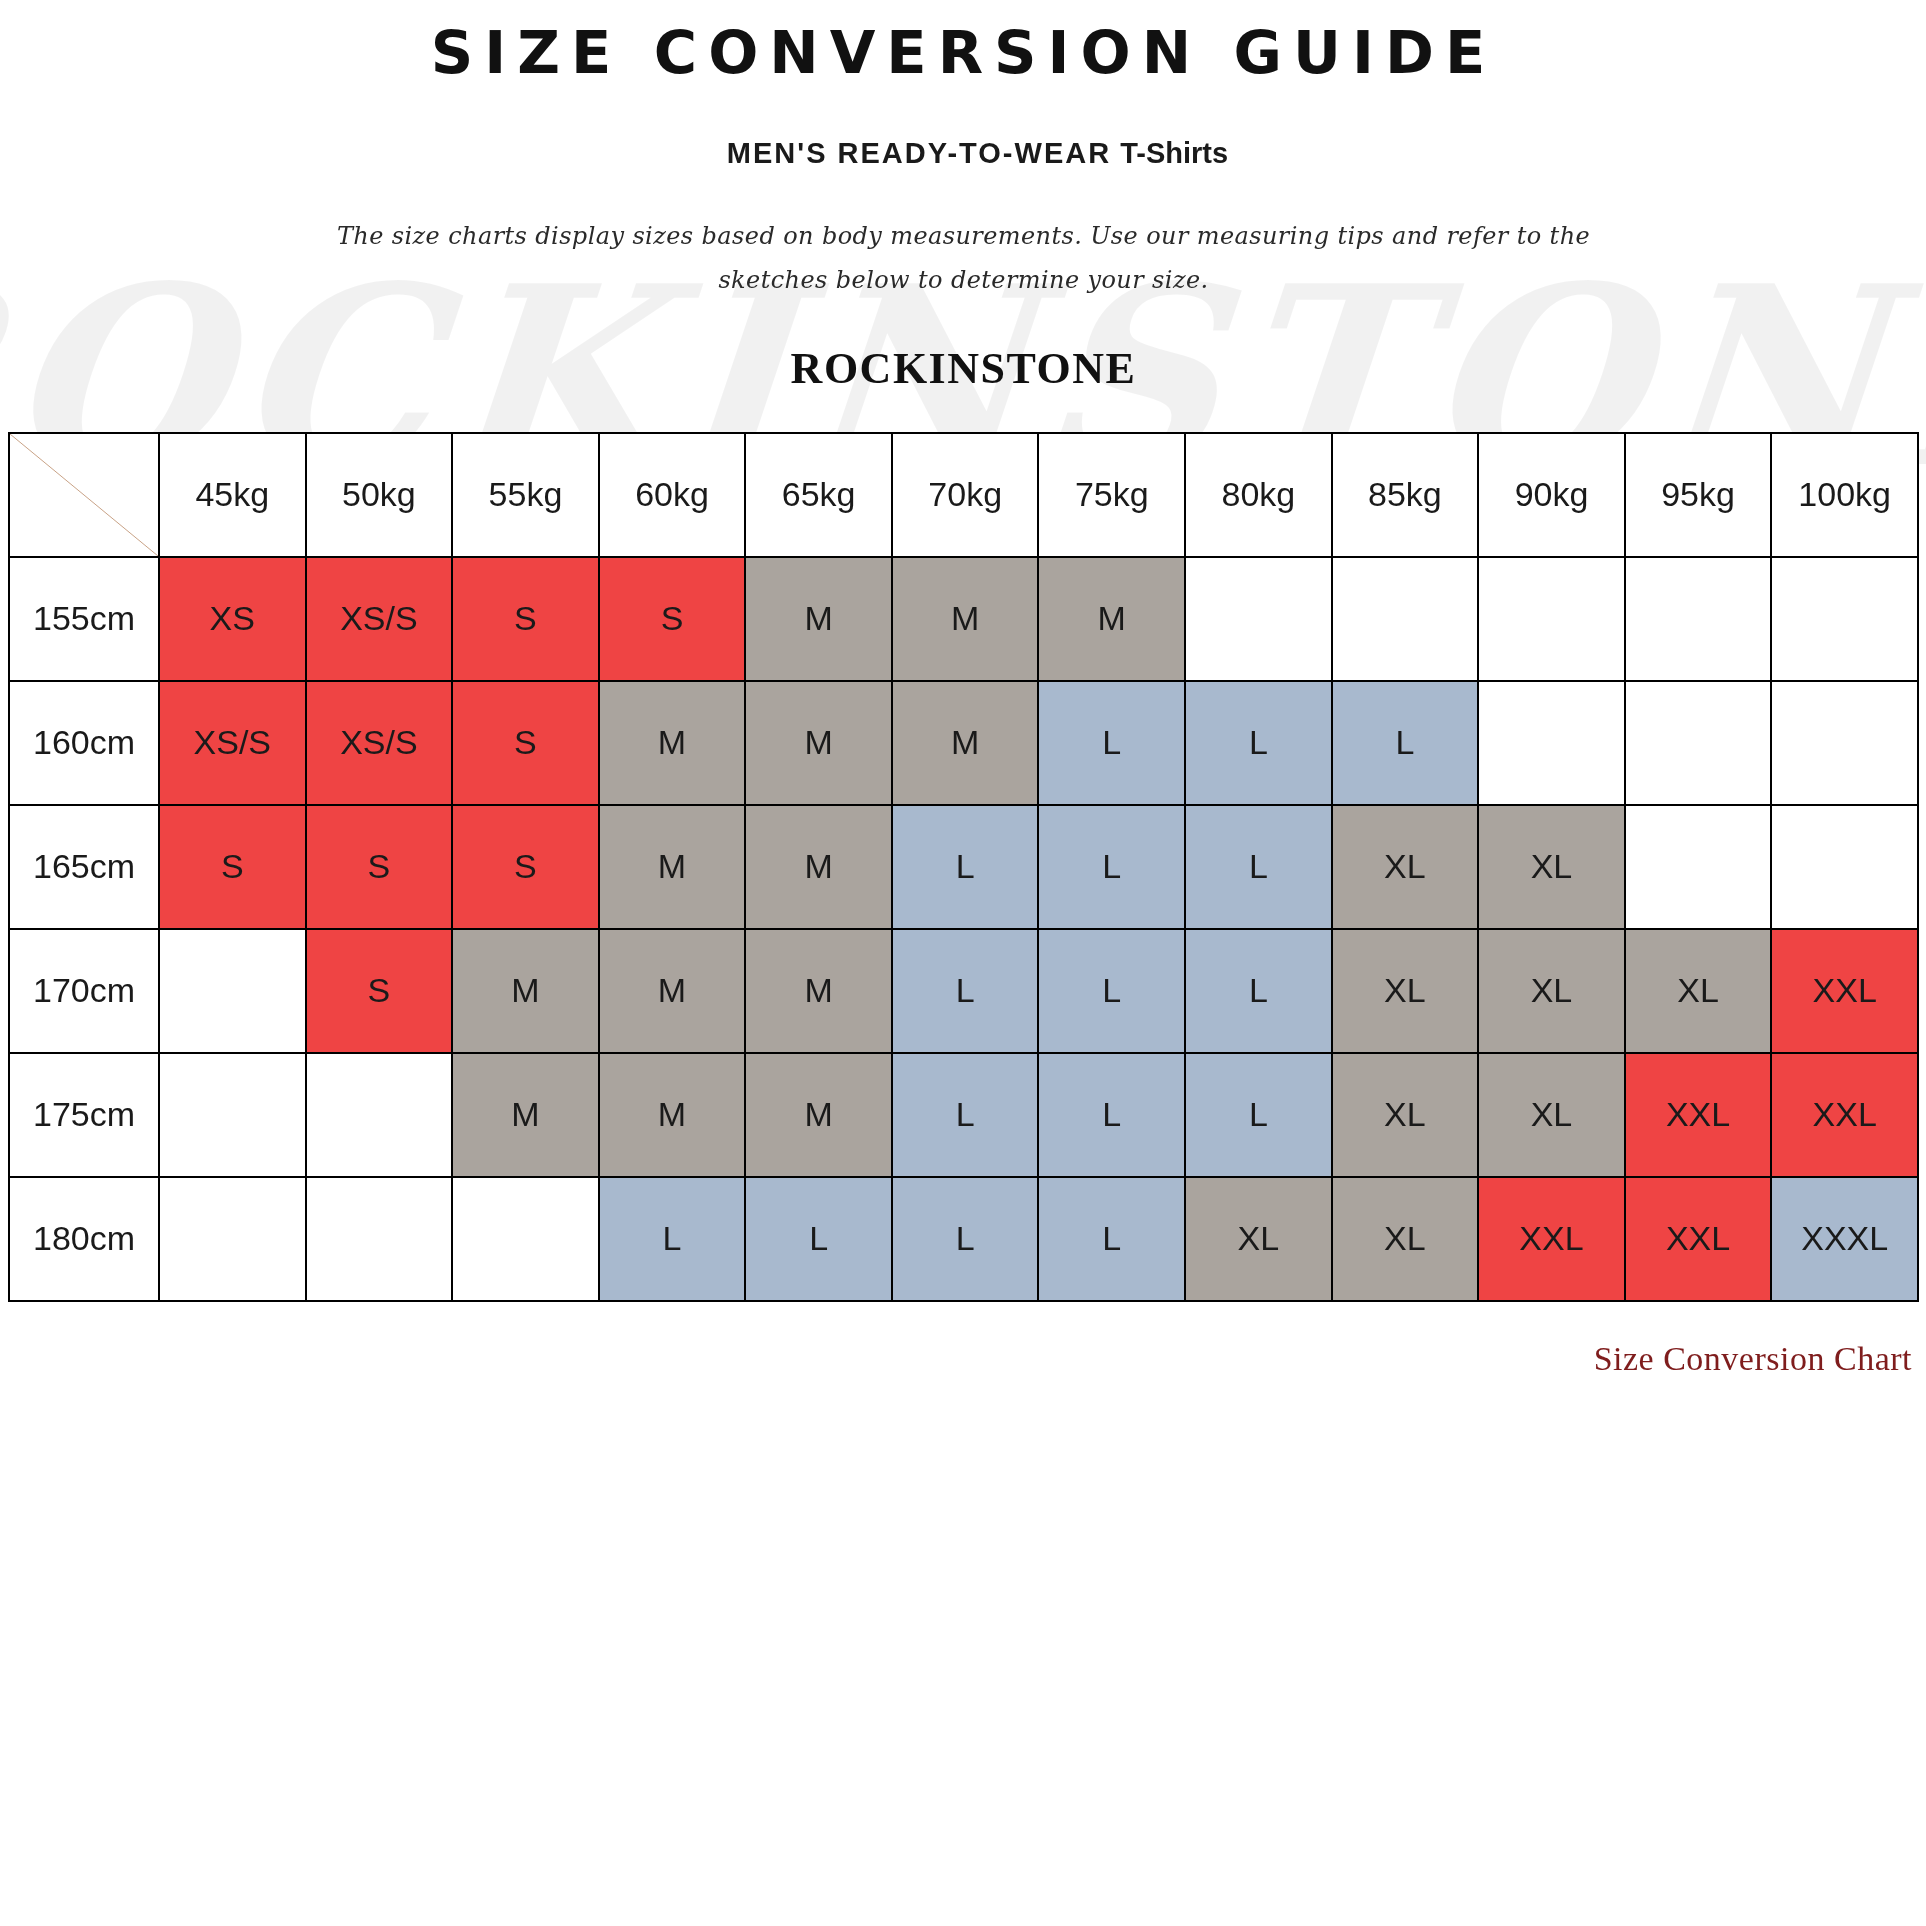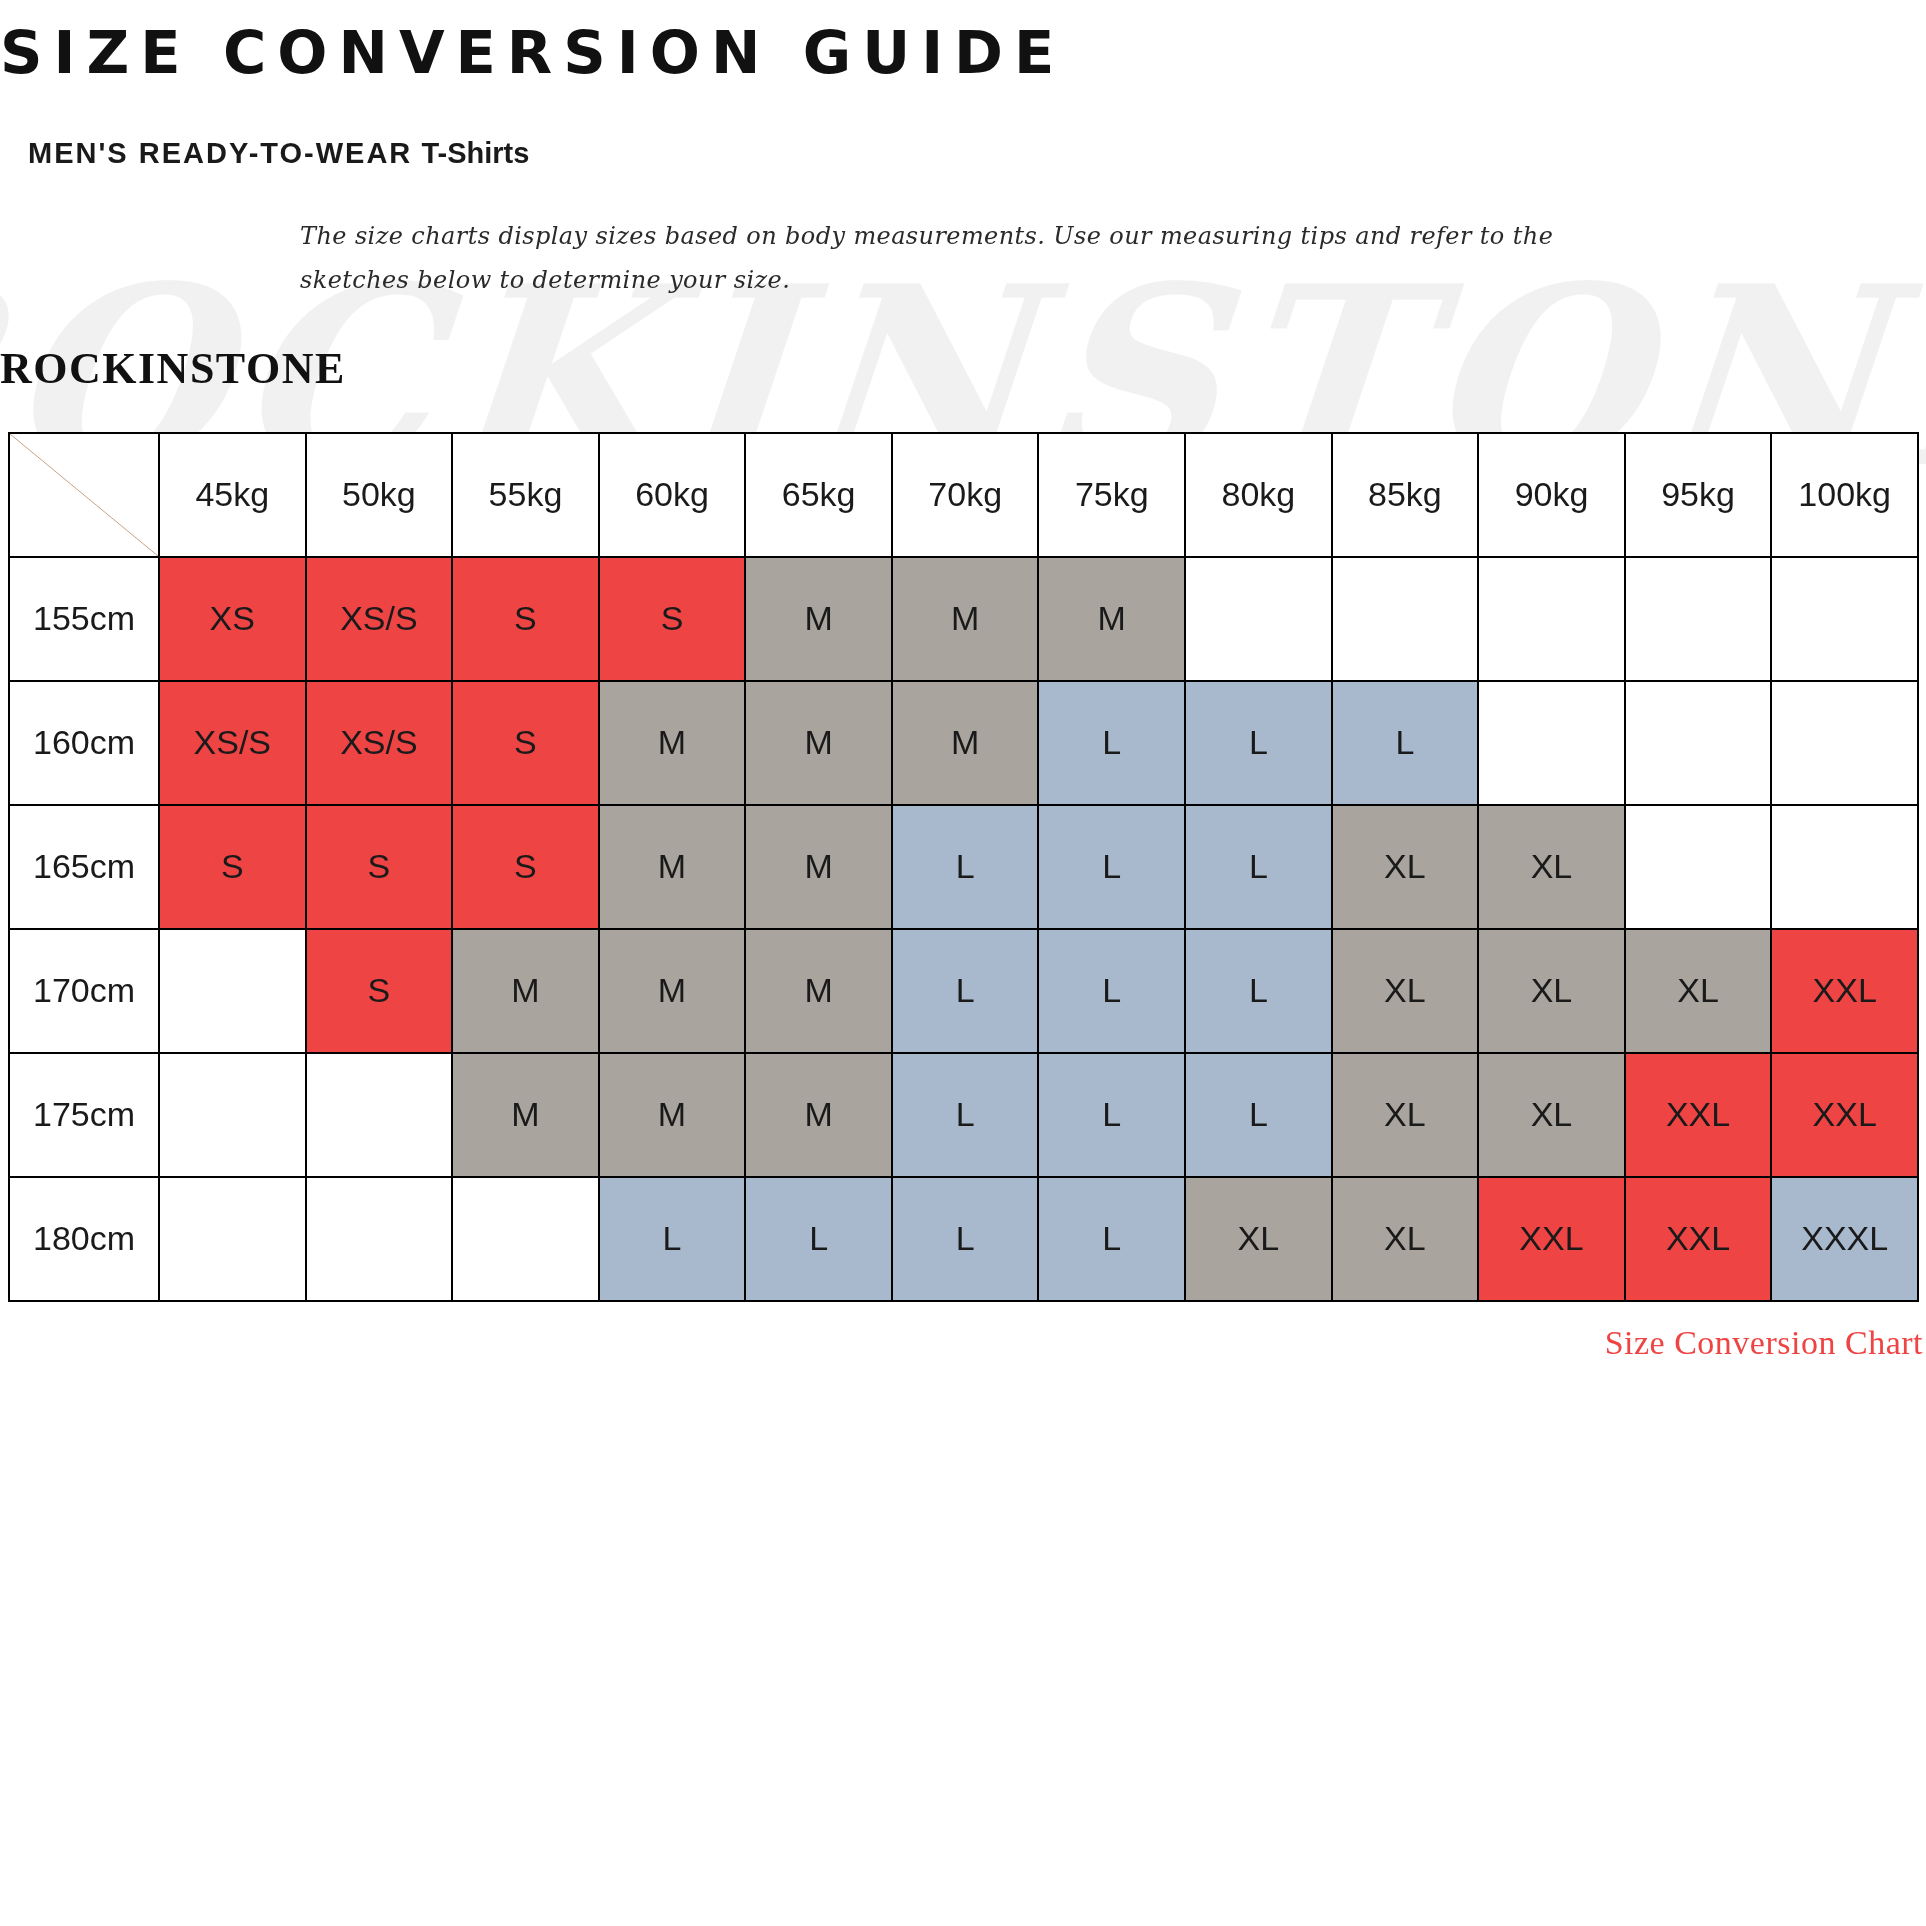--- a/index.html
+++ b/index.html
@@ -36,20 +36,21 @@
     transform: skewX(-8deg);
     pointer-events: none;
     z-index: 0;
   }
 
   
   #header {
     position: relative;
     z-index: 2;
     padding-top: 18px;
+    text-align: center;
   }
   #main-title {
     font-family: "DejaVu Sans", sans-serif;
     font-weight: 700;
     font-size: 59px;
     letter-spacing: 11px;
     color: #111;
     margin: 0;
     padding: 0;
   }
@@ -129,26 +130,26 @@
 
   .c-empty { background: #ffffff; }
   .c-light { background: #ef4444; }
   .c-taupe { background: #aaa49e; }
   .c-blue  { background: #a8b9ce; }
 
   
   #footer {
     position: relative;
     z-index: 2;
-    margin-top: 22px;
-    padding-right: 4px;
+    margin-top: 38px;
+    padding-right: 15px;
     text-align: right;
     font-family: "Liberation Serif", serif;
     font-size: 34px;
-    color: #ef4444;
+    color: #7f1d1d;
     letter-spacing: 0.5px;
   }
 </style>
 </head>
 <body>
 
 <div id="watermark">ROCKINSTONE</div>
 
 <div id="header">
   <h1 id="main-title">SIZE CONVERSION GUIDE</h1>

